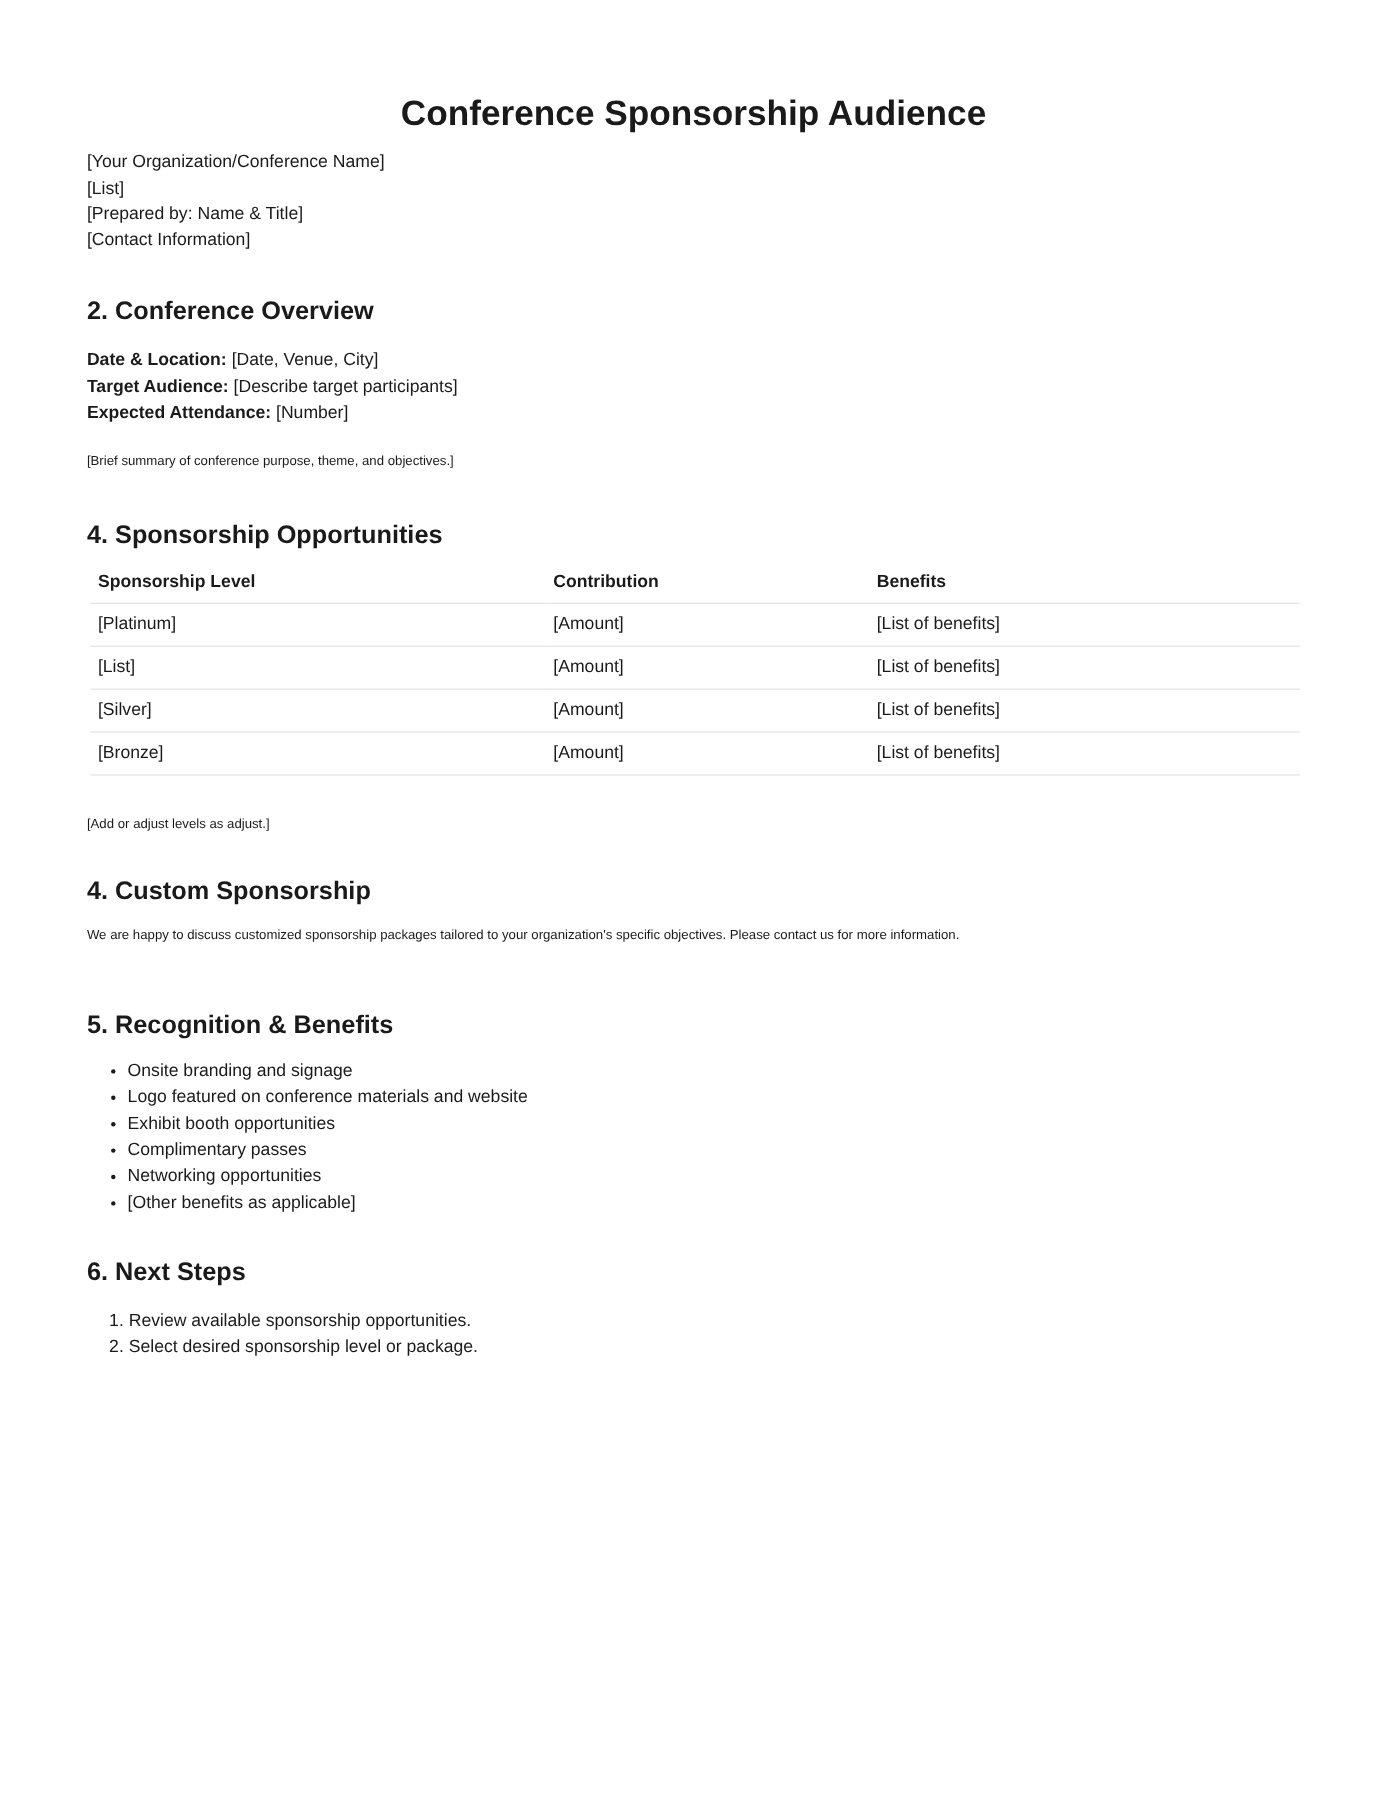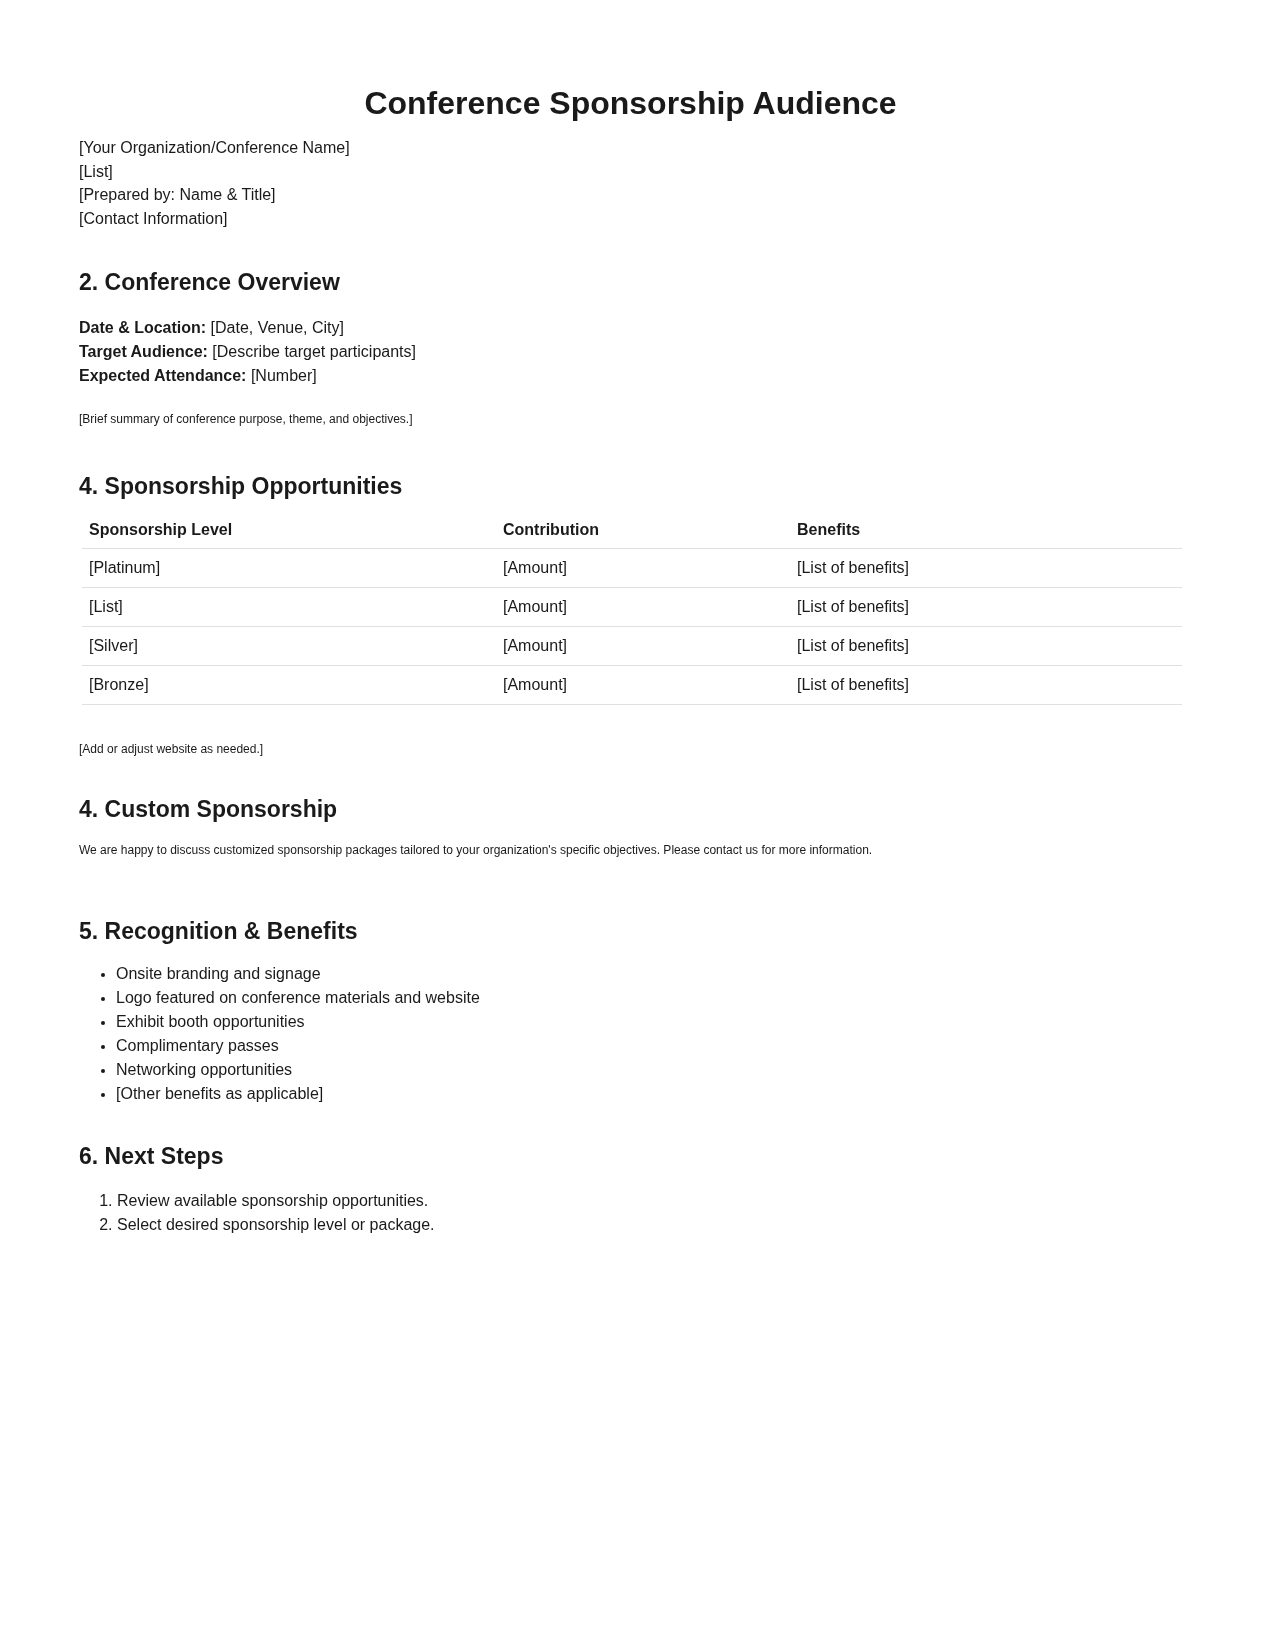--- a/index.html
+++ b/index.html
@@ -144,21 +144,21 @@
           <td>[Amount]</td>
           <td>[List of benefits]</td>
         </tr>
         <tr>
           <td>[Bronze]</td>
           <td>[Amount]</td>
           <td>[List of benefits]</td>
         </tr>
       </tbody>
     </table>
-    <p class="mt-note">[Add or adjust website as needed.]</p>
+    <p class="mt-note">[Add or adjust levels as adjust.]</p>
   </section>
 
   <section>
     <h2 class="mt-cust-h">4. Custom Sponsorship</h2>
     <p class="mt-cust-p">We are happy to discuss customized sponsorship packages tailored to your organization's specific objectives. Please contact us for more information.</p>
   </section>
 
   <section>
     <h2 class="mt-recog-h">5. Recognition &amp; Benefits</h2>
     <ul class="benefit-list mt-bullets">

